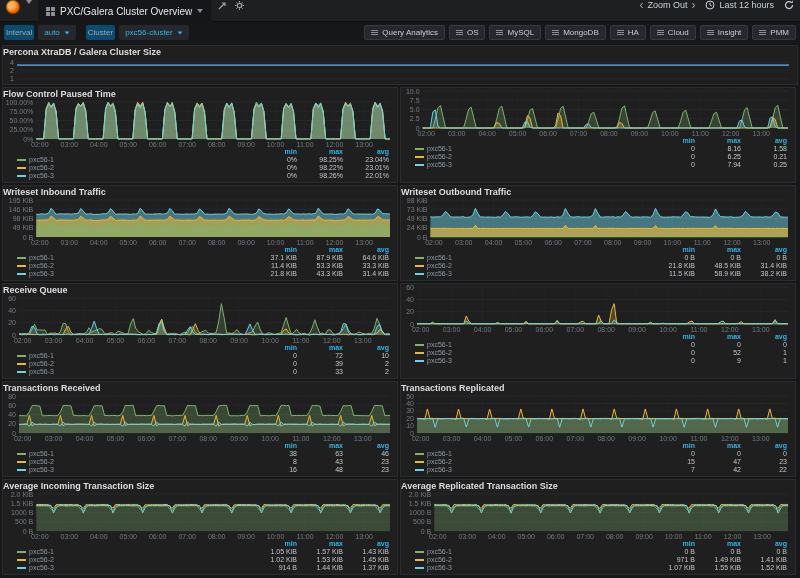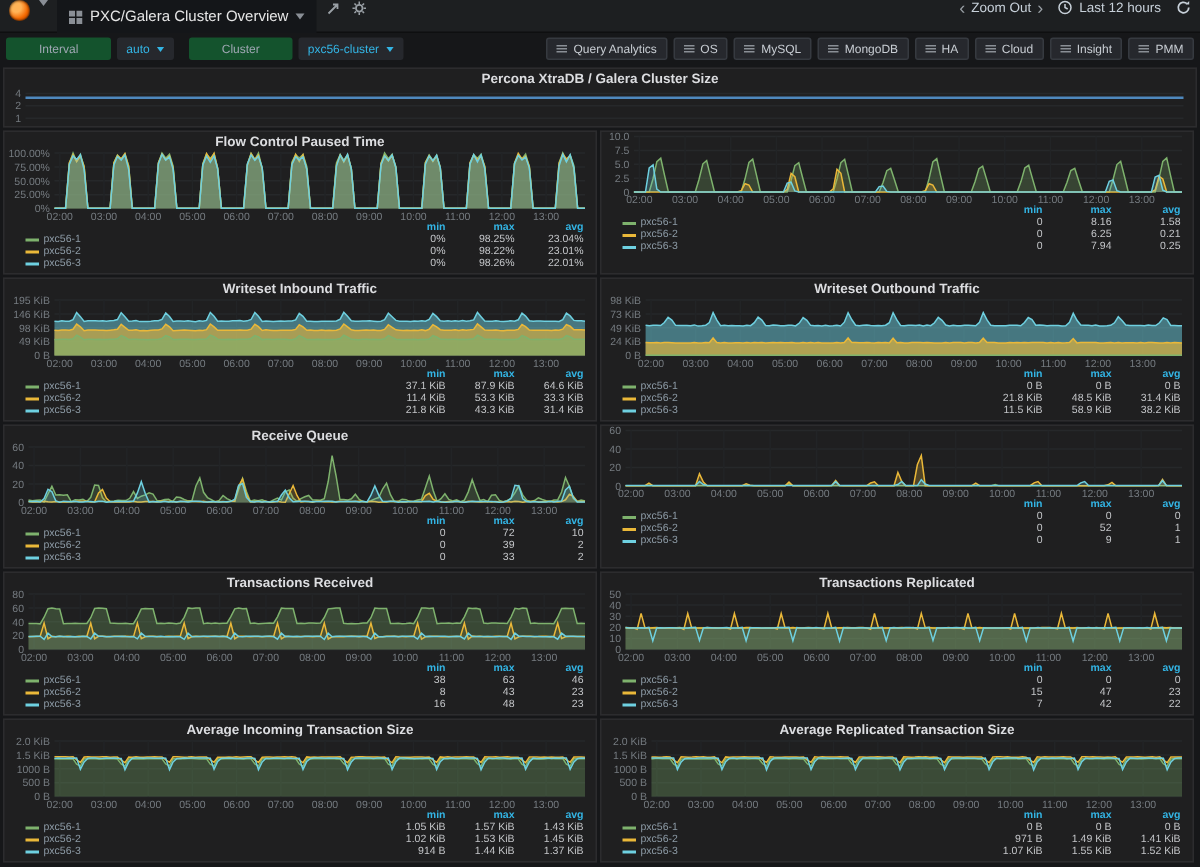--- a/index.html
+++ b/index.html
@@ -10,31 +10,31 @@
   .logo { width:14px; height:14px; border-radius:50%; background:radial-gradient(circle at 35% 35%, #ffb357 0 25%, #f46800 60%, #c74e00 100%); box-shadow:inset 0 0 2px #000; flex:0 0 auto;}
   .caret { width:0; height:0; border-left:3px solid transparent; border-right:3px solid transparent; border-top:4px solid #8a8f96; display:inline-block;}
   .dash-title-wrap { background:#141619; height:22px; display:flex; align-items:center; gap:5px; padding:0 8px;}
   .dash-title { font-size:10px; color:#e6e6e6; }
   .nav-icon { color:#9aa0a6; display:flex; align-items:center; }
   .nav-right { margin-left:auto; display:flex; align-items:center; gap:10px; font-size:9px; color:#c7d0d9;}
   .chev { font-size:12px; color:#9aa0a6; line-height:10px;}
   .navbtn { display:flex; align-items:center; gap:4px; cursor:default;}
   
   .submenu { height:21px; display:flex; align-items:center; padding:0 4px; gap:4px;}
-  .var-label { background:#14532d; color:#9fa7b3; font-size:8px; padding:3px 22px; border-radius:2px;}
+  .var-label { background:#0c4a6e; color:#9fa7b3; font-size:8px; padding:3px 2px; border-radius:2px;}
   .var-value { background:#26282d; color:#33b5e5; font-size:8px; padding:3px 6px; border-radius:2px; display:flex; align-items:center; gap:4px;}
   .var-value .caret{ border-top-color:#33b5e5; transform:scale(.8);}
   .links { margin-left:auto; display:flex; gap:4px;}
   .link-btn { background:#26282d; border:1px solid #363a40; color:#c8cdd3; font-size:8px; padding:2px 6px; border-radius:2px; display:flex; align-items:center; gap:4px;}
   .bars { display:inline-block; width:7px; }
   .bars i { display:block; height:1px; background:#8a8f96; margin:1px 0;}
   
   .wrap { padding:2px; }
   .panel { background:#1f1f20; border:1px solid #2c2c2e; position:relative; }
-  .panel-title { height:11px; font-size:9px; font-weight:700; color:#dcdde0; text-align:center; line-height:12px; white-space:nowrap; overflow:hidden;}
+  .panel-title { height:11px; font-size:9px; font-weight:700; color:#dcdde0; text-align:left; line-height:12px; white-space:nowrap; overflow:hidden;}
   .cluster-panel { height:40px; margin-bottom:2px;}
   .grid { display:grid; grid-template-columns:396px 396px; gap:2px; }
   .grid .panel { height:96px; }
   .chart { height:49px; }
   .cluster-chart { height:26px; }
   svg { display:block; }
   
   .legend { padding:0 8px 0 14px; font-size:7px; line-height:8px;}
   .lrow { display:flex; align-items:center; height:8px; }
   .lsp { flex:1; }

